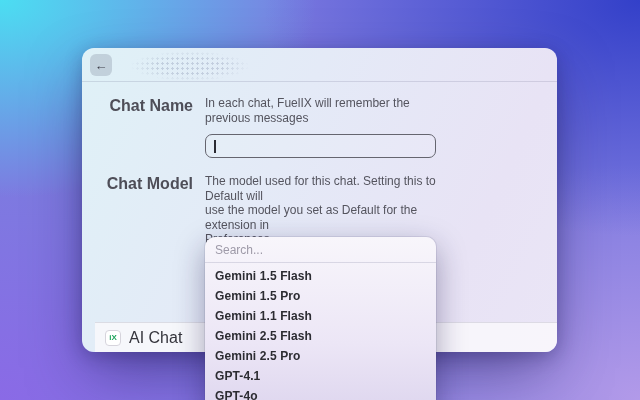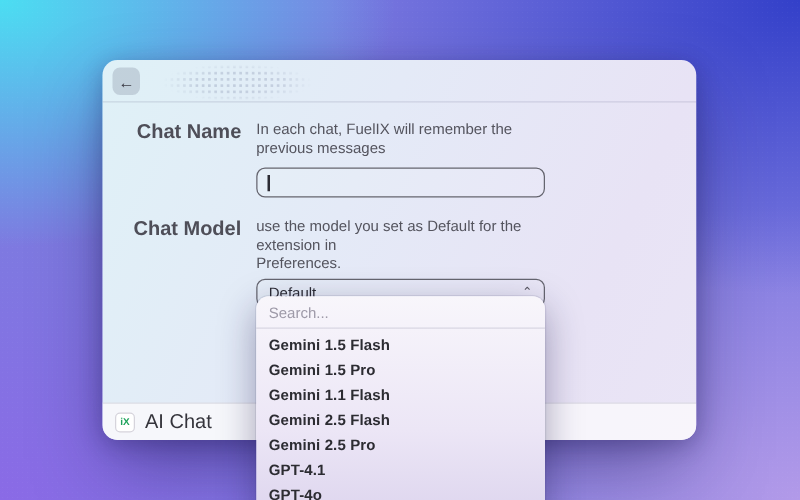--- a/index.html
+++ b/index.html
@@ -66,21 +66,21 @@
   .select-box {
     margin-top:5px; width:231px; height:23px;
     border:1px solid #65656f; border-radius:7px; background:rgba(255,255,255,0.10);
     display:flex; align-items:center; justify-content:space-between;
     padding:0 9px; cursor:pointer;
   }
   .select-value { font-size:12px; color:#2b2b33; }
   .chevron-up { font-size:10px; color:#55555f; line-height:10px; transform:translateY(1px); }
 
   .footer-bar {
-    position:absolute; left:0; right:0; bottom:0; height:30px;
+    position:absolute; left:13px; right:0; bottom:0; height:30px;
     background:rgba(251,250,253,0.78);
     border-top:1px solid rgba(80,80,115,0.16);
     display:flex; align-items:center; padding:0 10px;
   }
   .app-chip {
     width:16px; height:16px; border-radius:4px; background:#ffffff;
     border:1px solid #d6d4dc; display:flex; align-items:center; justify-content:center;
     font-size:8px; font-weight:bold; color:#1fa35c; margin-right:8px;
   }
   .app-name { font-size:16px; color:#35353c; }
@@ -138,20 +138,21 @@
           <div class="caret"></div>
 
         </div>
       </div>
     </div>
 
     <div class="form-row">
       <div class="label-col">Chat Model</div>
       <div class="field-col">
         <div class="desc">
+          <div>The model used for this chat. Setting this to Default will</div>
           <div>use the model you set as Default for the extension in</div>
           <div>Preferences.</div>
         </div>
         <div class="select-box">
           <span class="select-value">Default</span>
           <span class="chevron-up">⌃</span>
         </div>
       </div>
     </div>
 

